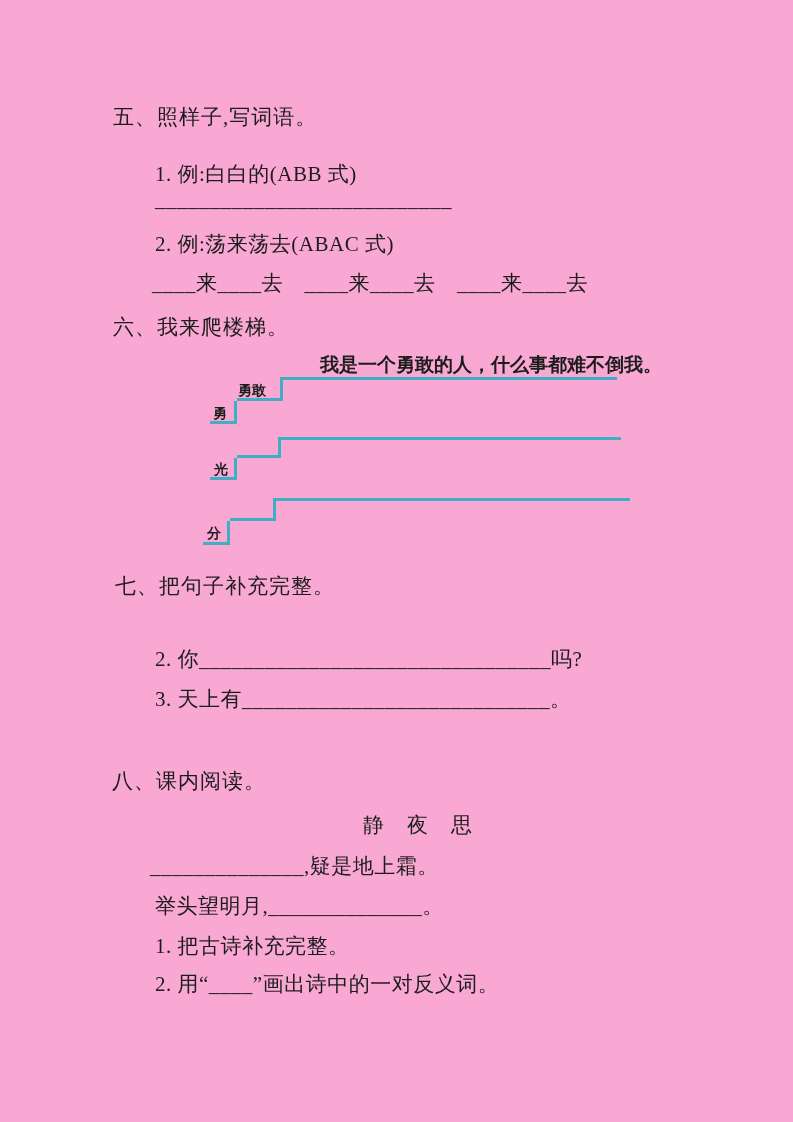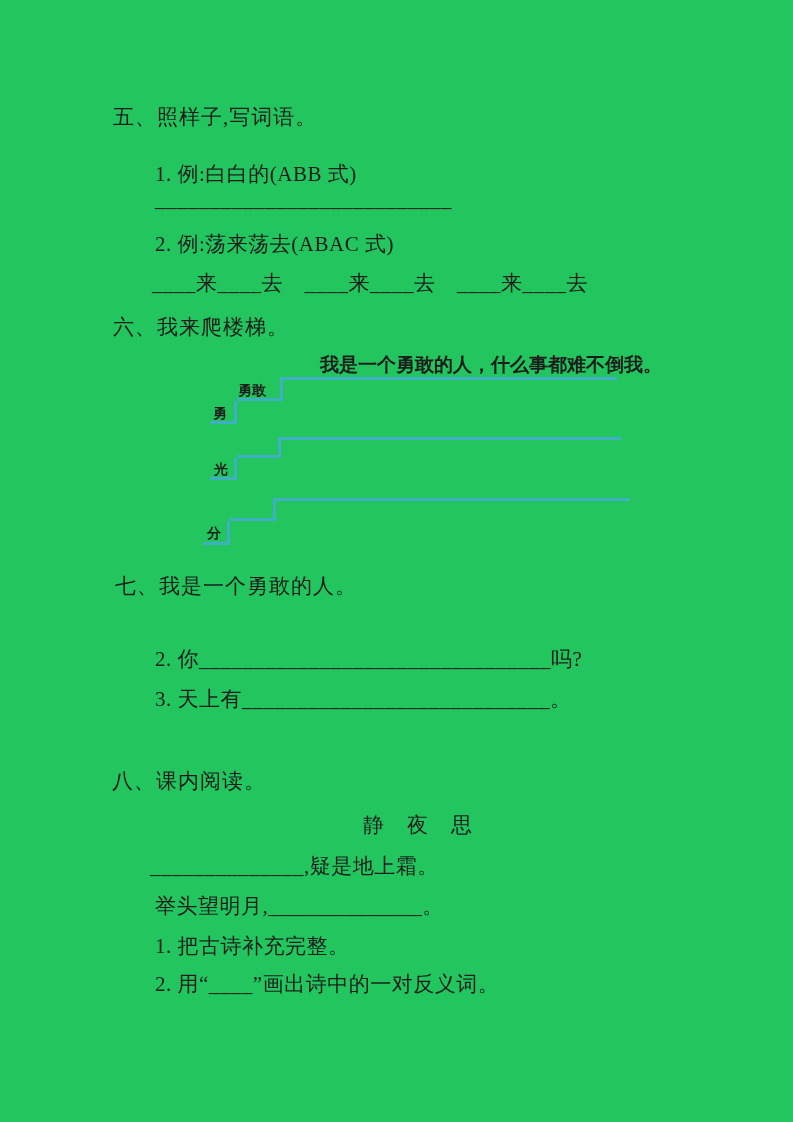--- a/index.html
+++ b/index.html
@@ -1,21 +1,21 @@
 <!DOCTYPE html>
 <html><head>
 <meta charset="utf-8">
 <style>
   html, body { margin: 0; padding: 0; background: #e8e8e8; }
   .page {
     position: relative;
     width: 793px;
     height: 1122px;
     margin: 0 auto;
-    background: #22c55e;
+    background: #f9a8d4;
     font-family: "Liberation Serif", "DejaVu Serif", serif;
     color: #1c1c1c;
     overflow: hidden;
   }
   .t {
     position: absolute;
     font-size: 21px;
     line-height: 26px;
     white-space: pre;
     letter-spacing: 0.5px;
@@ -70,21 +70,21 @@
   <div class="seg seg-t" style="left:281px; top:437px; width:340px; height:0;"></div>
   <div class="seg seg-br" style="left:237px; top:437px; width:44px; height:21px;"></div>
   <div class="seg seg-br" style="left:210px; top:458px; width:27px; height:22px;"></div>
   <div class="stair-label" style="left:214px; top:458px;">光</div>
 
   <div class="seg seg-t" style="left:276px; top:498px; width:354px; height:0;"></div>
   <div class="seg seg-br" style="left:230px; top:498px; width:46px; height:23px;"></div>
   <div class="seg seg-br" style="left:203px; top:521px; width:27px; height:24px;"></div>
   <div class="stair-label" style="left:207px; top:522px;">分</div>
 
-  <div class="t heading" style="left:115px; top:573px;">七、我是一个勇敢的人。</div>
+  <div class="t heading" style="left:115px; top:573px;">七、把句子补充完整。</div>
   <div class="t" style="left:155px; top:646px;">2. 你________________________________吗?</div>
   <div class="t" style="left:155px; top:686px;">3. 天上有____________________________。</div>
 
   <div class="t heading" style="left:112px; top:768px;">八、课内阅读。</div>
   <div class="t" style="left:363px; top:812px; letter-spacing:1px;">静　夜　思</div>
   <div class="t" style="left:150px; top:853px;">______________,疑是地上霜。</div>
   <div class="t" style="left:155px; top:893px;">举头望明月,______________。</div>
   <div class="t" style="left:155px; top:933px;">1. 把古诗补充完整。</div>
   <div class="t" style="left:155px; top:971px;">2. 用“____”画出诗中的一对反义词。</div>
 

